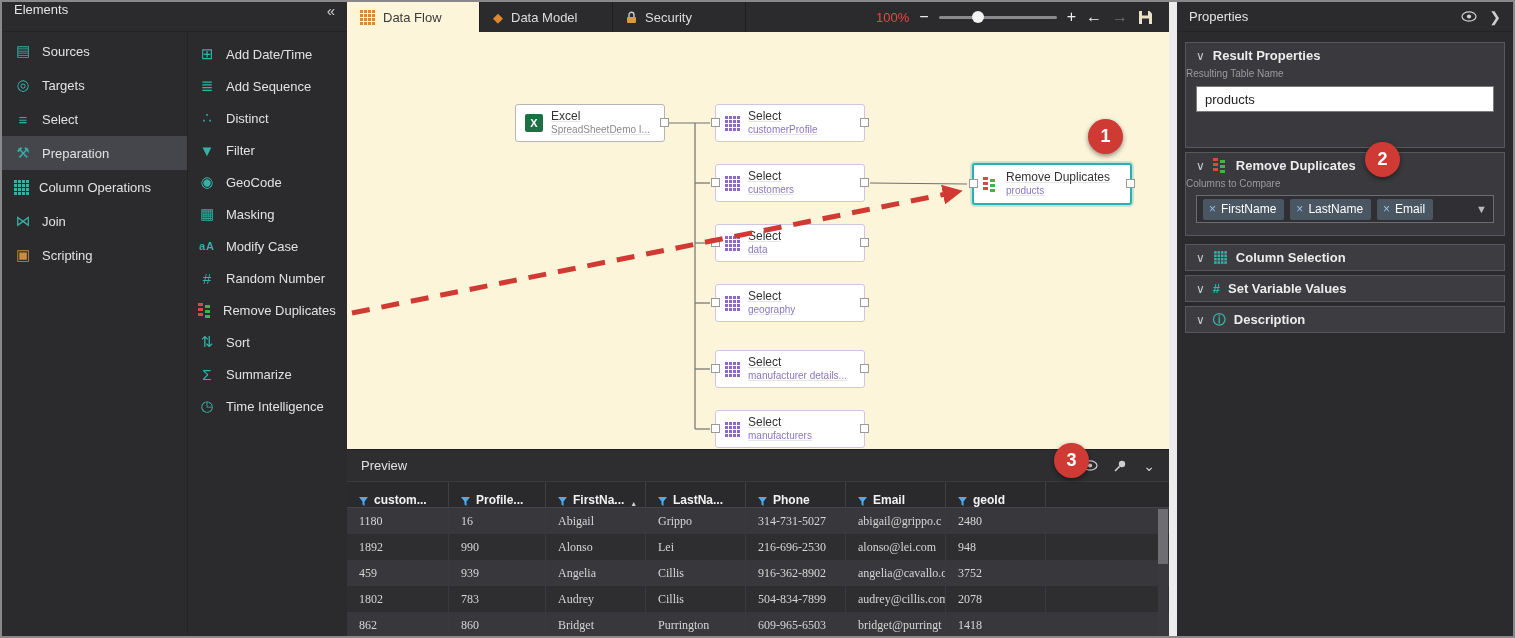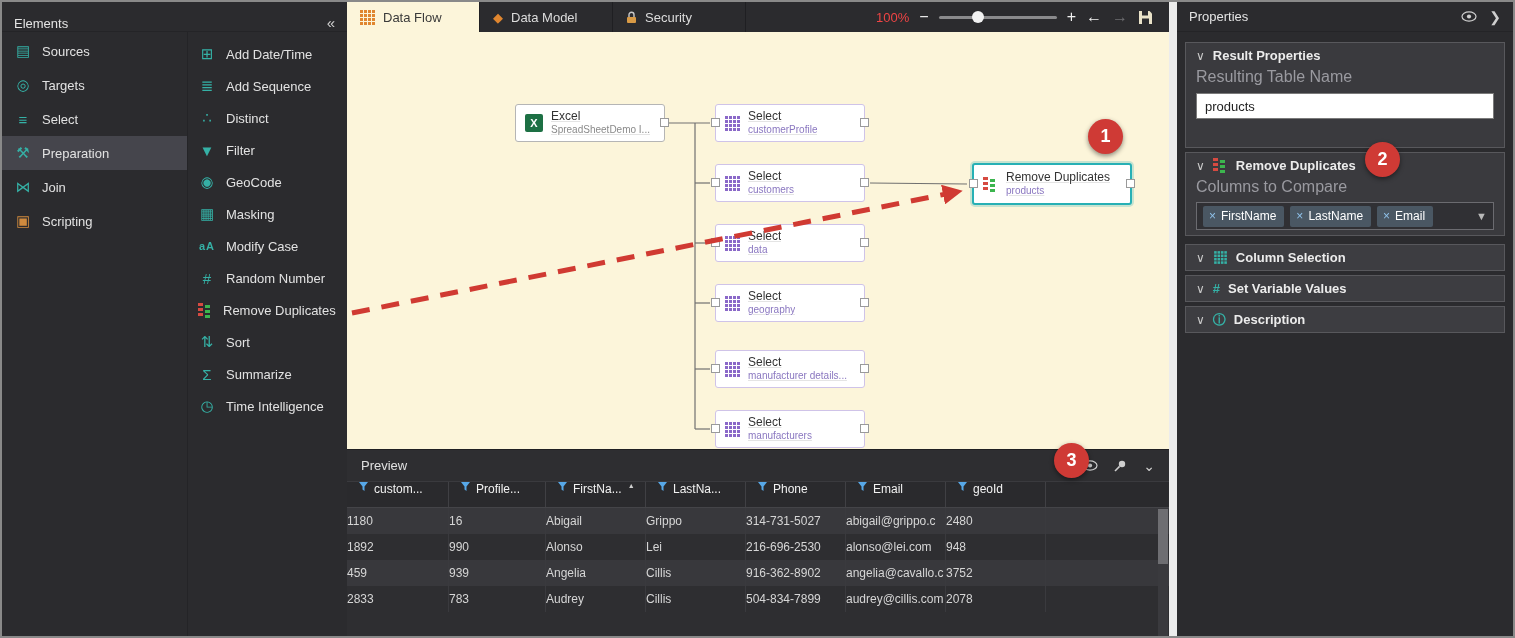--- a/index.html
+++ b/index.html
@@ -1,21 +1,21 @@
 <!DOCTYPE html>
 <html><head>
 <meta charset="utf-8">
 <style>
   * { margin:0; padding:0; box-sizing:border-box; }
   body { background:#ffffff; font-family:"Liberation Sans", sans-serif; }
   #app { position:relative; width:1515px; height:638px; background:#2b2b2e; border:2px solid #898989; overflow:hidden; font-size:13px; color:#e4e4e4; }
   .abs { position:absolute; }
 
   
-  .elements-header { left:0; top:0; width:345px; height:30px; display:flex; align-items:flex-end; justify-content:space-between; padding:0 12px; background:#2b2b2e; border-bottom:1px solid #242427; font-size:13px; }
+  .elements-header { left:0; top:0; width:345px; height:30px; display:flex; align-items:flex-start; justify-content:space-between; padding:0 12px; background:#2b2b2e; border-bottom:1px solid #242427; font-size:13px; }
   .collapse { color:#cfcfcf; font-size:15px; cursor:pointer; }
   .categories { left:0; top:30px; width:186px; height:608px; background:#2b2b2e; border-right:1px solid #242427; padding-top:2px; }
   .cat { height:34px; display:flex; align-items:center; gap:10px; padding-left:12px; color:#e2e2e2; cursor:pointer; white-space:nowrap; }
   .cat.selected { background:#45454c; }
   .glyph { color:#35b1a6; width:18px; text-align:center; font-size:15px; flex:0 0 18px; }
   .glyph.orange { color:#cf8a3e; }
   .ai-box { background:#2fa89c; color:#fff; font-size:9px; font-weight:bold; width:17px; height:14px; display:inline-flex; align-items:center; justify-content:center; border-radius:2px; flex:0 0 17px; }
   .prep { left:186px; top:30px; width:159px; height:608px; background:#2b2b2e; padding-top:6px; }
   .prep-item { height:32px; display:flex; align-items:center; gap:10px; padding-left:10px; color:#e2e2e2; cursor:pointer; white-space:nowrap; }
   .case-glyph { font-size:11px; font-weight:bold; letter-spacing:1px; }
@@ -57,40 +57,40 @@
   .xl-icon { width:18px; height:18px; background:#1d7044; color:#fff; font-weight:bold; font-size:11px; display:inline-flex; align-items:center; justify-content:center; border-radius:2px; flex:0 0 18px; }
   .connector { position:absolute; width:9px; height:9px; background:#fff; border:1px solid #9a9a9a; top:50%; margin-top:-5px; }
   .connector.left { left:-5px; } .connector.right { right:-5px; }
 
   
   .preview { left:345px; top:447px; width:822px; height:191px; background:#2e2e31; border-top:1px solid #1f1f22; }
   .preview-header { height:31px; display:flex; align-items:center; padding:0 14px; color:#e0e0e0; }
   .ph-icons { margin-left:auto; display:flex; align-items:center; gap:16px; }
   .chev { color:#cfcfcf; font-size:14px; cursor:pointer; }
   .thead { display:flex; height:27px; background:#2a2a2d; border-top:1px solid #3a3a3e; border-bottom:1px solid #444448; padding-right:12px; }
-  .th { display:flex; align-items:flex-start; gap:6px; padding-left:12px; color:#f2f2f2; font-weight:normal; font-size:12px; border-right:1px solid #404044; overflow:hidden; white-space:nowrap; cursor:pointer; }
+  .th { display:flex; align-items:flex-end; gap:6px; padding-left:12px; color:#f2f2f2; font-weight:bold; font-size:12px; border-right:1px solid #404044; overflow:hidden; white-space:nowrap; cursor:pointer; }
   .sortcaret { font-size:7px; color:#cfcfcf; }
   .trow { display:flex; height:26px; padding-right:12px; }
   .trow.odd { background:#38383c; } .trow.even { background:#2e2e31; }
-  .td { display:flex; align-items:center; color:#d6d6d6; font-size:12px; border-right:1px solid #3a3a3e; overflow:hidden; white-space:nowrap; }
+  .td { display:flex; align-items:center; padding-left:12px; color:#d6d6d6; font-size:12px; border-right:1px solid #3a3a3e; overflow:hidden; white-space:nowrap;font-family:Liberation Serif, serif; }
   .fill { flex:1; border-right:none !important; }
   .vscroll { position:absolute; right:1px; top:59px; width:10px; height:130px; background:#3a3a3e; }
   .vthumb { width:10px; height:55px; background:#6e6e72; }
 
   
   .gap-strip { left:1167px; top:0; width:8px; height:638px; background:#ececec; }
 
   
   .props { left:1175px; top:0; width:336px; height:638px; background:#2b2b2e; }
   .props-header { height:30px; display:flex; align-items:center; padding:0 12px; border-bottom:1px solid #242427; }
   .props-header .icons { margin-left:auto; display:flex; align-items:center; gap:12px; }
   .sec { position:absolute; left:8px; right:8px; background:#3a3a3e; border:1px solid #58585c; }
   .sec-head { display:flex; align-items:center; gap:8px; padding:5px 10px; font-weight:bold; color:#ececec; cursor:pointer; }
   .sec-chev { color:#c9c9c9; font-weight:normal; font-size:12px; }
-  .sec-label { padding:0 10px; color:#9a9aa0; font-size:16px; }
+  .sec-label { padding:0 0; color:#9a9aa0; font-size:10px; }
   .txt { display:block; width:calc(100% - 20px); margin:7px 10px; height:26px; background:#ffffff; border:1px solid #7a7a7a; color:#222; padding-left:8px; font-size:13px; font-family:"Liberation Sans", sans-serif; }
   .combo { margin:6px 10px; height:28px; background:#303034; border:1px solid #6b6b70; display:flex; align-items:center; gap:6px; padding:0 6px; cursor:pointer; }
   .chip { background:#4a5763; color:#fff; font-size:12px; height:21px; display:flex; align-items:center; gap:5px; padding:0 8px 0 6px; border-radius:2px; }
   .chip .x { color:#8fc1e9; font-size:12px; cursor:pointer; }
   .combo .dd { margin-left:auto; color:#b9b9b9; font-size:11px; }
   .sec.collapsed { height:27px; background:#3d3d41; display:flex; align-items:center; gap:8px; padding-left:10px; font-weight:bold; color:#ececec; cursor:pointer; }
   .info-glyph { color:#35b1a6; font-size:13px; }
 
   
   .badge { position:absolute; width:35px; height:35px; border-radius:50%; background:#cf3a35; color:#fff; font-weight:bold; font-size:18px; display:flex; align-items:center; justify-content:center; box-shadow:0 2px 5px rgba(0,0,0,0.45); z-index:60; }
@@ -115,20 +115,24 @@
       <span class="glyph">◎</span>
       <span>Targets</span>
     </div>
     <div class="cat">
       <span class="glyph">≡</span>
       <span>Select</span>
     </div>
     <div class="cat selected">
       <span class="glyph">⚒</span>
       <span>Preparation</span>
+    </div>
+    <div class="cat">
+      <span class="sq-grid teal"></span>
+      <span>Column Operations</span>
     </div>
     <div class="cat">
       <span class="glyph">⋈</span>
       <span>Join</span>
     </div>
     <div class="cat">
       <span class="glyph orange">▣</span>
       <span>Scripting</span>
     </div>
   </div>
@@ -402,27 +406,37 @@
       <div class="td" style="width:102px">459</div>
       <div class="td" style="width:97px">939</div>
       <div class="td" style="width:100px">Angelia</div>
       <div class="td" style="width:100px">Cillis</div>
       <div class="td" style="width:100px">916-362-8902</div>
       <div class="td" style="width:100px">angelia@cavallo.c</div>
       <div class="td" style="width:100px">3752</div>
       <div class="td fill"></div>
     </div>
     <div class="trow even">
-      <div class="td" style="width:102px">2833</div>
+      <div class="td" style="width:102px">1802</div>
       <div class="td" style="width:97px">783</div>
       <div class="td" style="width:100px">Audrey</div>
       <div class="td" style="width:100px">Cillis</div>
       <div class="td" style="width:100px">504-834-7899</div>
       <div class="td" style="width:100px">audrey@cillis.com</div>
       <div class="td" style="width:100px">2078</div>
+      <div class="td fill"></div>
+    </div>
+    <div class="trow odd">
+      <div class="td" style="width:102px">862</div>
+      <div class="td" style="width:97px">860</div>
+      <div class="td" style="width:100px">Bridget</div>
+      <div class="td" style="width:100px">Purrington</div>
+      <div class="td" style="width:100px">609-965-6503</div>
+      <div class="td" style="width:100px">bridget@purringt</div>
+      <div class="td" style="width:100px">1418</div>
       <div class="td fill"></div>
     </div>
 
     <div class="vscroll">
         <div class="vthumb"></div>
       </div>
   </div>
 
   <div class="abs gap-strip"></div>
 

